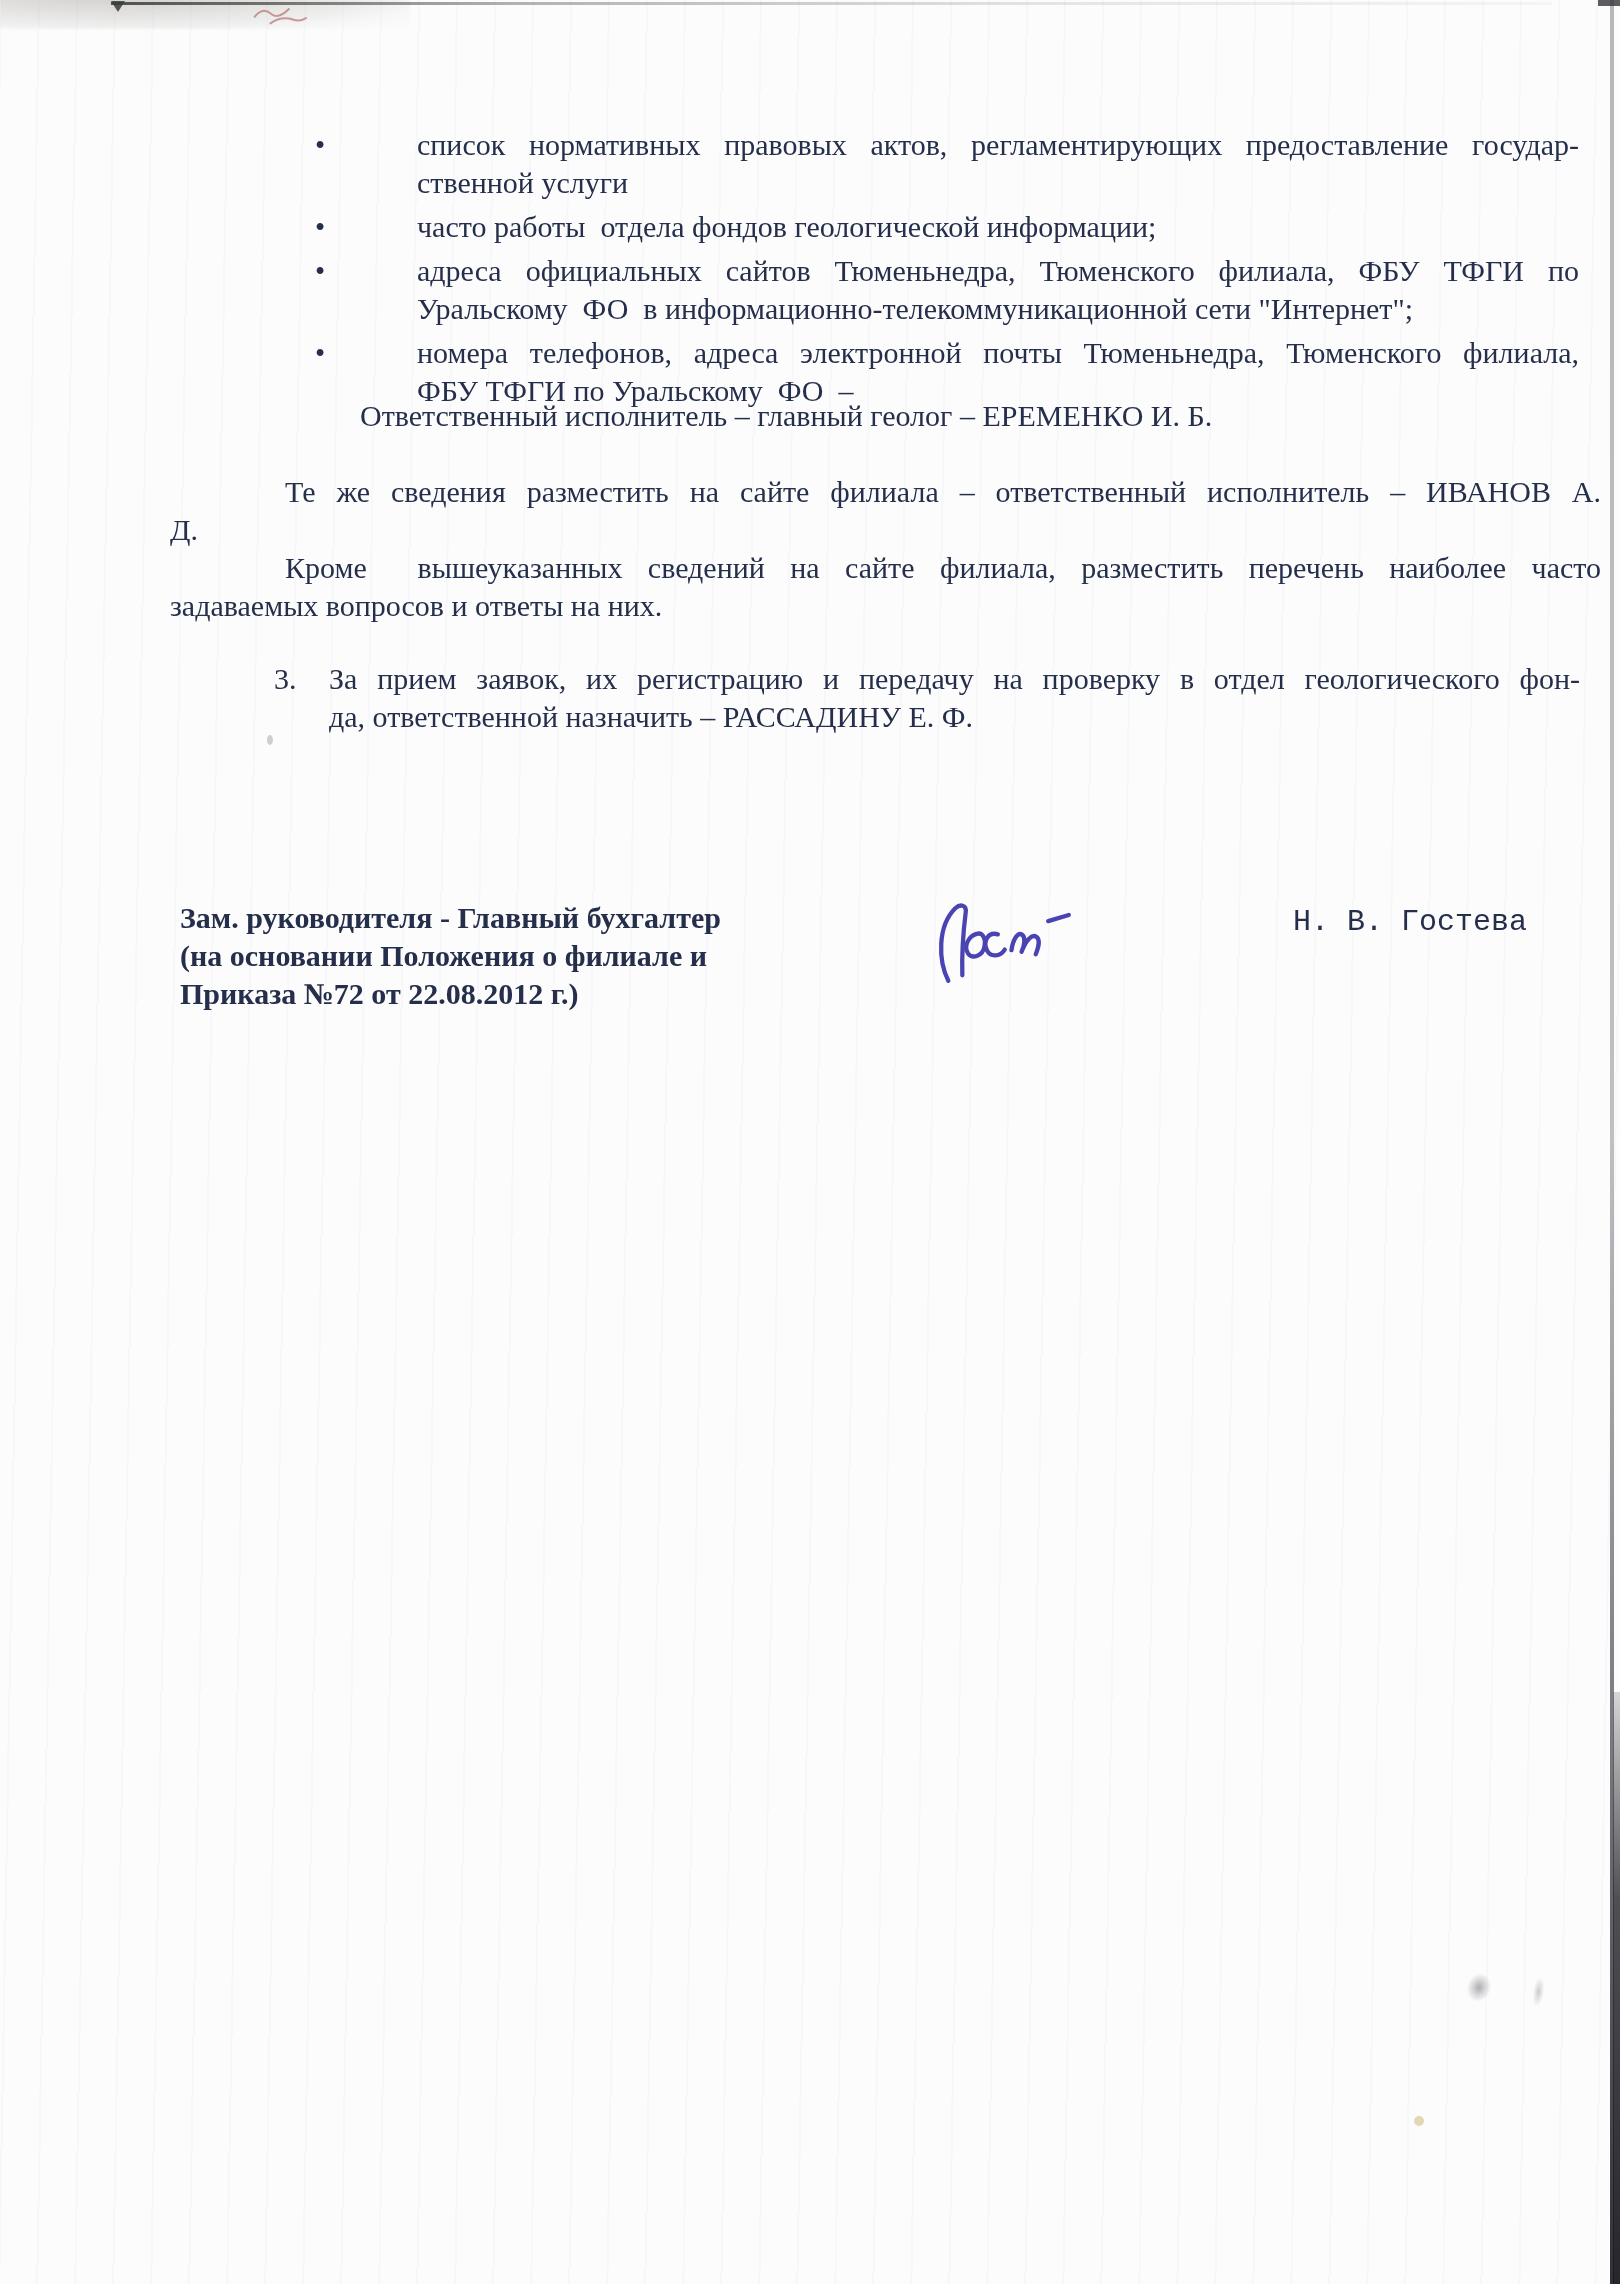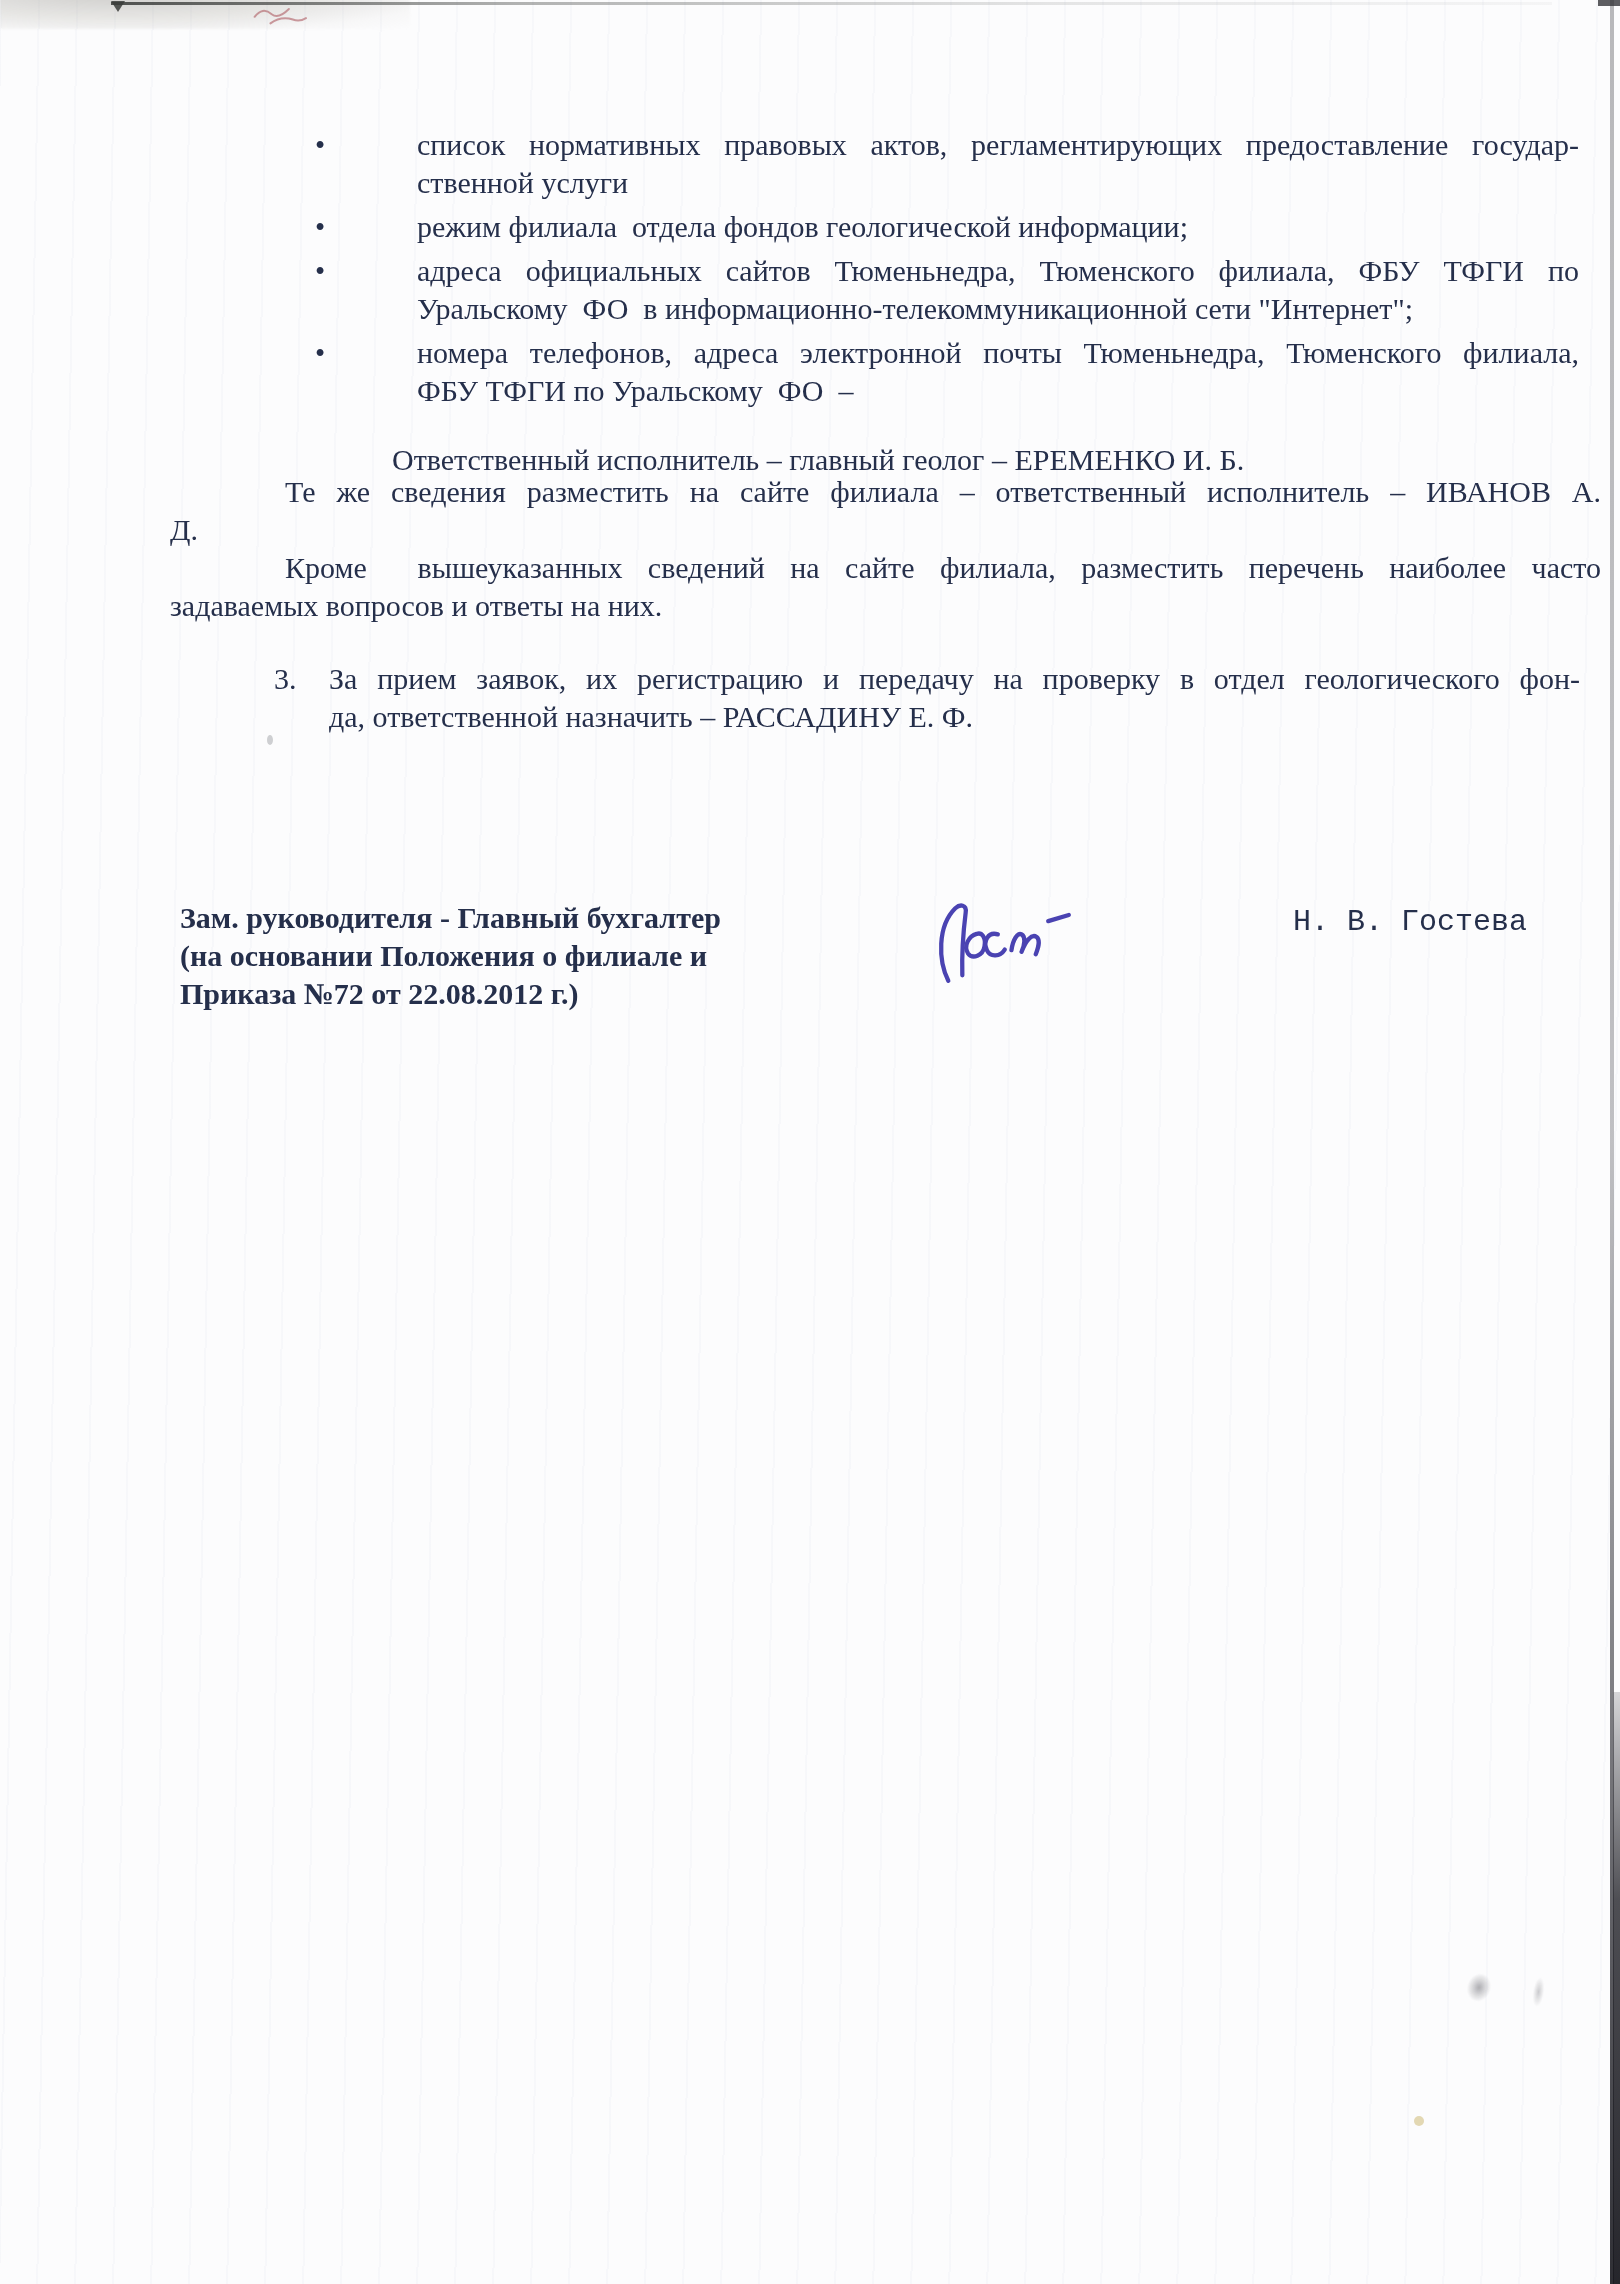--- a/index.html
+++ b/index.html
@@ -36,21 +36,21 @@
     list-style: none; margin: 0; padding: 0;
   }
   .bullet-item { display: flex; margin: 0 0 6px 0; }
   .bullet-dot {
     width: 54px; flex: 0 0 54px;
     font-size: 29px; line-height: 38px;
   }
   .bullet-text { flex: 1 1 auto; margin-left: 48px; }
 
   .executor-line {
-    position: absolute; left: 392px; top: 397px; width: 1163px; margin-top: 44px;
+    position: absolute; left: 360px; top: 397px; width: 1163px;
   }
 
   .paragraphs {
     position: absolute; left: 148px; top: 473px; width: 1431px; margin-left: 22px;
   }
   .indent { padding-left: 115px; }
 
   .numbered-item {
     position: absolute; left: 274px; top: 660px; width: 1306px;
     display: flex;
@@ -146,21 +146,21 @@
     <li class="bullet-item">
       <span class="bullet-dot">•</span>
       <div class="bullet-text">
         <div class="line just">список нормативных правовых актов, регламентирующих предоставление государ-</div>
         <div class="line">ственной услуги</div>
       </div>
     </li>
     <li class="bullet-item">
       <span class="bullet-dot">•</span>
       <div class="bullet-text">
-        <div class="line">режим филиала  отдела фондов геологической информации;</div>
+        <div class="line">часто работы  отдела фондов геологической информации;</div>
       </div>
     </li>
     <li class="bullet-item">
       <span class="bullet-dot">•</span>
       <div class="bullet-text">
         <div class="line just">адреса официальных сайтов Тюменьнедра, Тюменского филиала, ФБУ ТФГИ по</div>
         <div class="line">Уральскому  ФО  в информационно-телекоммуникационной сети "Интернет";</div>
       </div>
     </li>
     <li class="bullet-item">

